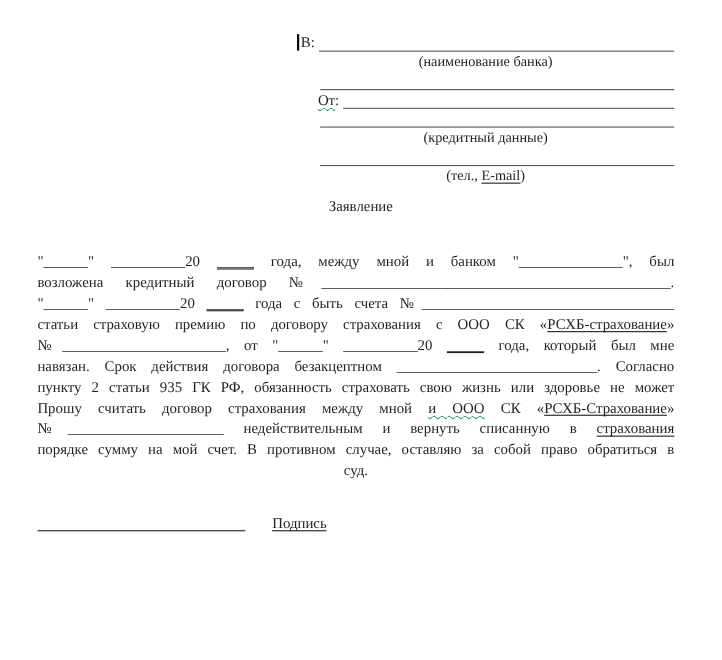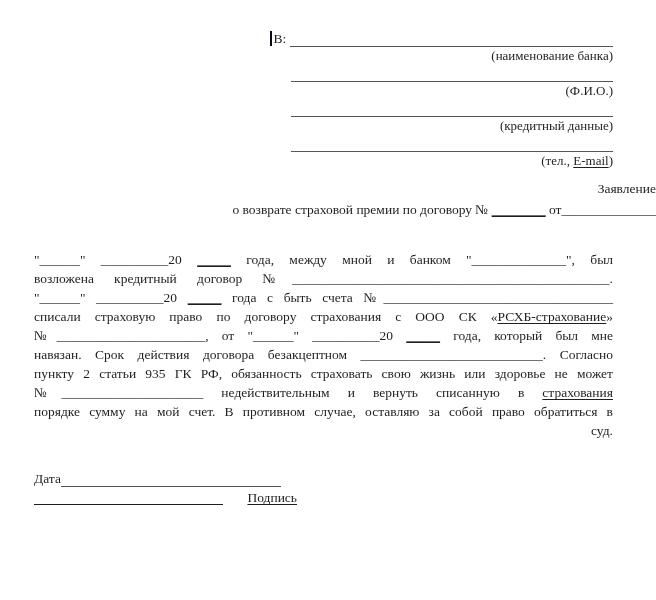--- a/index.html
+++ b/index.html
@@ -29,31 +29,31 @@
     text-decoration-skip-ink:none;
   }
 
   
   .hblock{margin:30px 0 0 270px;width:343px;}
   .hfield{display:flex;align-items:flex-end;height:17px;line-height:17px;}
   .hprefix{white-space:pre;}
   .hline{flex:1;border-bottom:1px solid #565656;height:100%;}
   .hline.indent{margin-left:21px;}
   .hprefix.ot{margin-left:19px;}
-  .hlabel{text-align:right;height:18px;line-height:17px;font-size:13px;}
+  .hlabel{text-align:center;height:18px;line-height:17px;font-size:13px;}
   .cursor{display:inline-block;width:1.5px;height:15px;background:#0a0a14;margin-right:2px;align-self:flex-end;position:relative;top:-1px;}
 
   
-  .title-block{margin-top:8px;text-align:right;line-height:21px;}
+  .title-block{margin-top:8px;text-align:center;line-height:21px;}
 
   
   .doc-body{margin:30px 43px 0 34px;line-height:19px;}
   .bline{white-space:normal;}
   .jline{text-align:justify;text-align-last:justify;}
-  .lline{text-align:right;}
+  .lline{text-align:center;}
 
   
   .footer{margin:30px 0 0 34px;}
   .date-row{display:flex;align-items:flex-end;width:247px;height:17px;line-height:17px;}
   .dline{flex:1;border-bottom:1px solid #565656;height:100%;}
   .sign-row{display:flex;width:263px;height:18px;line-height:18px;margin-top:2px;white-space:pre;overflow:hidden;gap:24px;}
   .sign-fill{flex:1 1 0;overflow:hidden;}
 </style>
 </head>
 <body>
@@ -66,56 +66,55 @@
       <span class="cursor"></span>
       <span class="hprefix"><span>В: </span></span>
       <span class="hline"></span>
     </div>
     <div class="hlabel"><span>(наименование банка)</span></div>
 
     <div class="hfield">
       <span class="hline indent"></span>
     </div>
 
-    <div class="hlabel"><span>(Ф.И.О.)</span></div>
+    <div class="hfield">
+      <span class="hprefix ot"><span class="sq-green">От</span><span>: </span></span>
+      <span class="hline"></span>
+    </div>
 
     <div class="hfield">
       <span class="hline indent"></span>
     </div>
     <div class="hlabel"><span>(кредитный данные)</span></div>
 
     <div class="hfield">
       <span class="hline indent"></span>
     </div>
     <div class="hlabel"><span>(тел., </span><span class="sq-red">E-mail</span><span>)</span></div>
 
   </div>
 
   <div class="title-block">
     <div class="tline"><span>Заявление</span></div>
-    <div class="tline"><span>о возврате страховой премии по договору № </span><span class="sq-red">________</span><span> от</span><span>______________</span></div>
   </div>
 
   <div class="doc-body">
     <div class="bline jline"><span>"______" __________20 </span><span class="sq-red">_____</span><span> года, между мной и банком "______________", был</span></div>
     <div class="bline jline"><span>возложена кредитный договор №_______________________________________________.</span></div>
     <div class="bline jline"><span>"______" __________20 </span><span class="sq-red">_____</span><span> года с быть счета №__________________________________</span></div>
-    <div class="bline jline"><span>списали страховую право по договору страхования с ООО СК «</span><span class="sq-red">РСХБ-страхование</span><span>»</span></div>
+    <div class="bline jline"><span>статьи страховую премию по договору страхования с ООО СК «</span><span class="sq-red">РСХБ-страхование</span><span>»</span></div>
     <div class="bline jline"><span>№______________________, от "______" __________20 </span><span class="sq-red">_____</span><span> года, который был мне</span></div>
     <div class="bline jline"><span>навязан. Срок действия договора безакцептном ___________________________. Согласно</span></div>
     <div class="bline jline"><span>пункту 2 статьи 935 ГК РФ, обязанность страховать свою жизнь или здоровье не может</span></div>
+    <div class="bline jline"><span>Прошу считать договор страхования между мной </span><span class="sq-green">и ООО</span><span> СК «</span><span class="sq-red">РСХБ-Страхование</span><span>»</span></div>
     <div class="bline jline"><span>№_____________________ недействительным и вернуть списанную в </span><span class="sq-red">страхования</span></div>
     <div class="bline jline"><span>порядке сумму на мой счет. В противном случае, оставляю за собой право обратиться в</span></div>
     <div class="bline lline"><span>суд.</span></div>
   </div>
 
   <div class="footer">
-    <div class="date-row">
-      <span><span>Дата</span></span>
-      <span class="dline"></span>
-    </div>
     <div class="sign-row">
       <span class="sign-fill"><span class="sq-red">&nbsp;&nbsp;&nbsp;&nbsp;&nbsp;&nbsp;&nbsp;&nbsp;&nbsp;&nbsp;&nbsp;&nbsp;&nbsp;&nbsp;&nbsp;&nbsp;&nbsp;&nbsp;&nbsp;&nbsp;&nbsp;&nbsp;&nbsp;&nbsp;&nbsp;&nbsp;&nbsp;&nbsp;&nbsp;&nbsp;&nbsp;&nbsp;&nbsp;&nbsp;&nbsp;&nbsp;&nbsp;&nbsp;&nbsp;&nbsp;&nbsp;&nbsp;&nbsp;&nbsp;&nbsp;&nbsp;&nbsp;&nbsp;&nbsp;&nbsp;&nbsp;&nbsp;&nbsp;&nbsp;&nbsp;&nbsp;&nbsp;&nbsp;&nbsp;&nbsp;</span></span>
       <span><span class="sq-red">Подпись</span></span>
     </div>
   </div>
 
 </div>
 
 </body></html>

